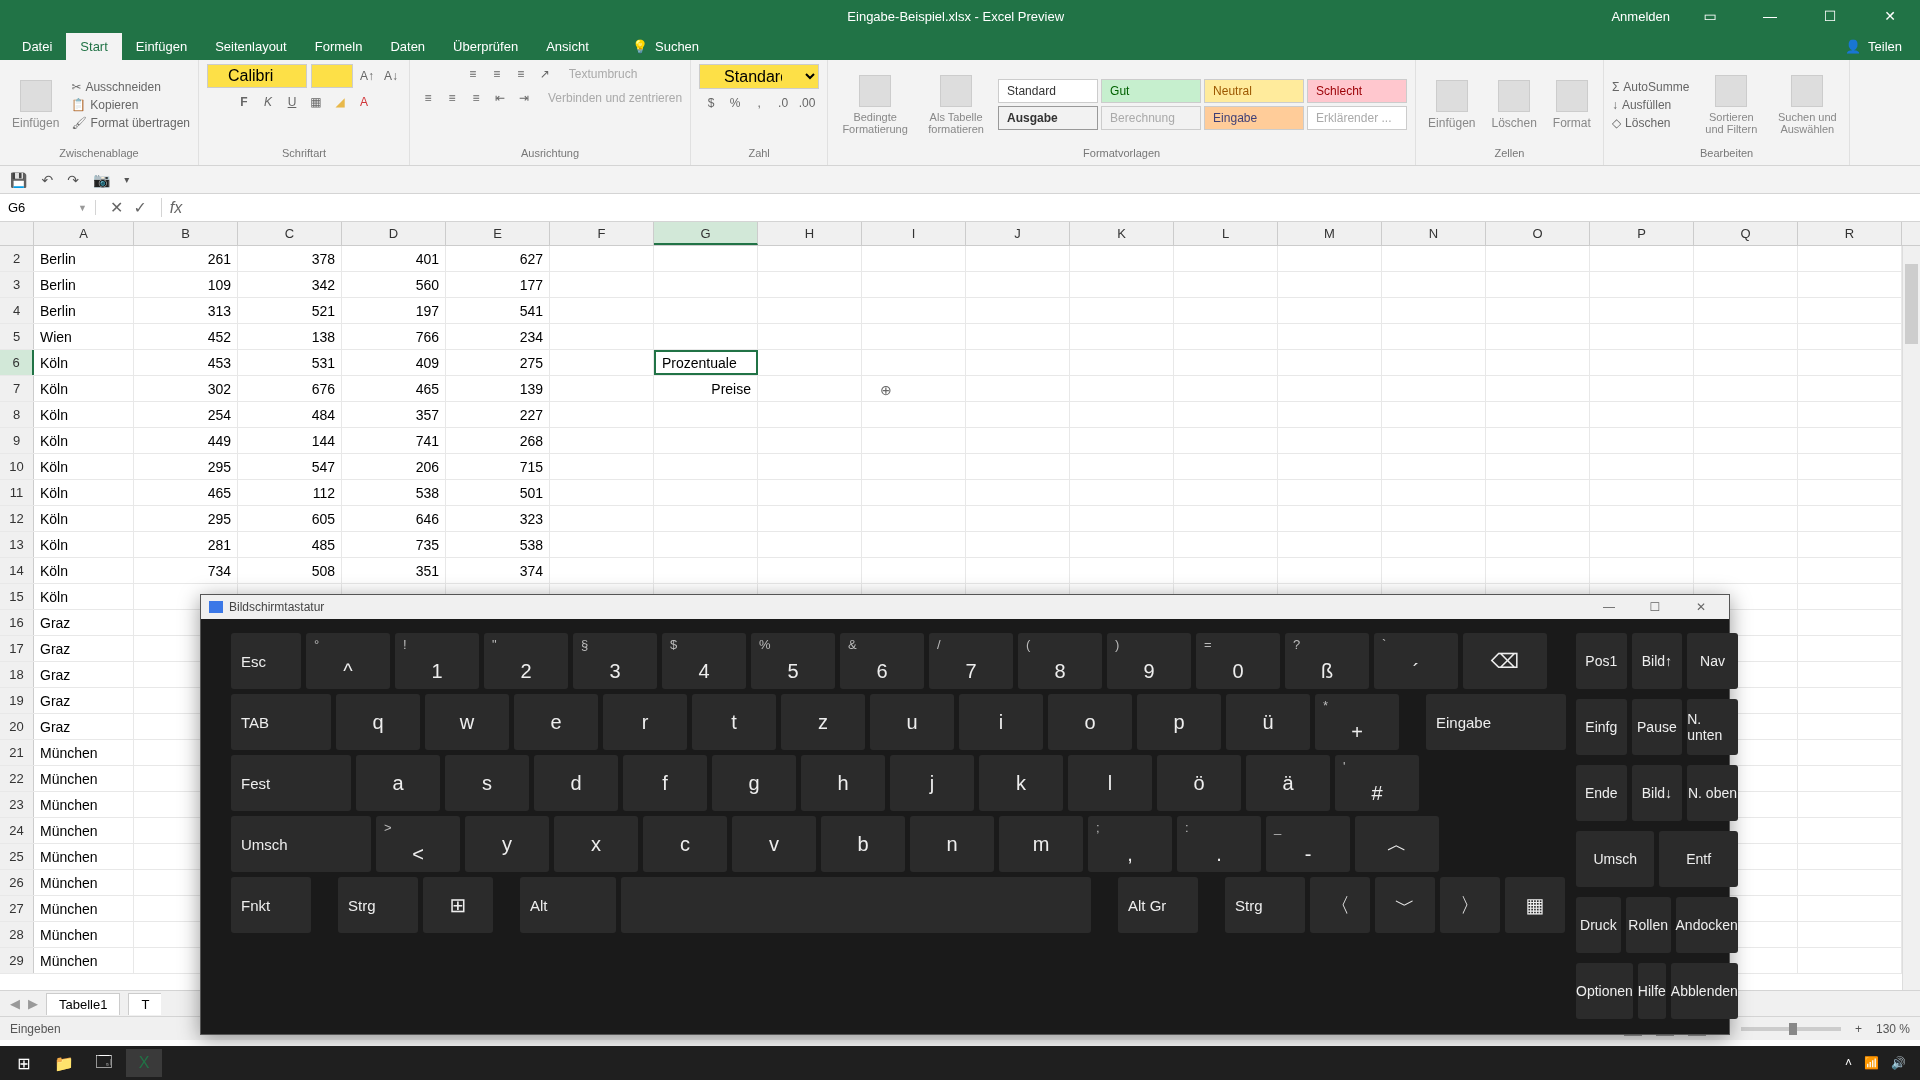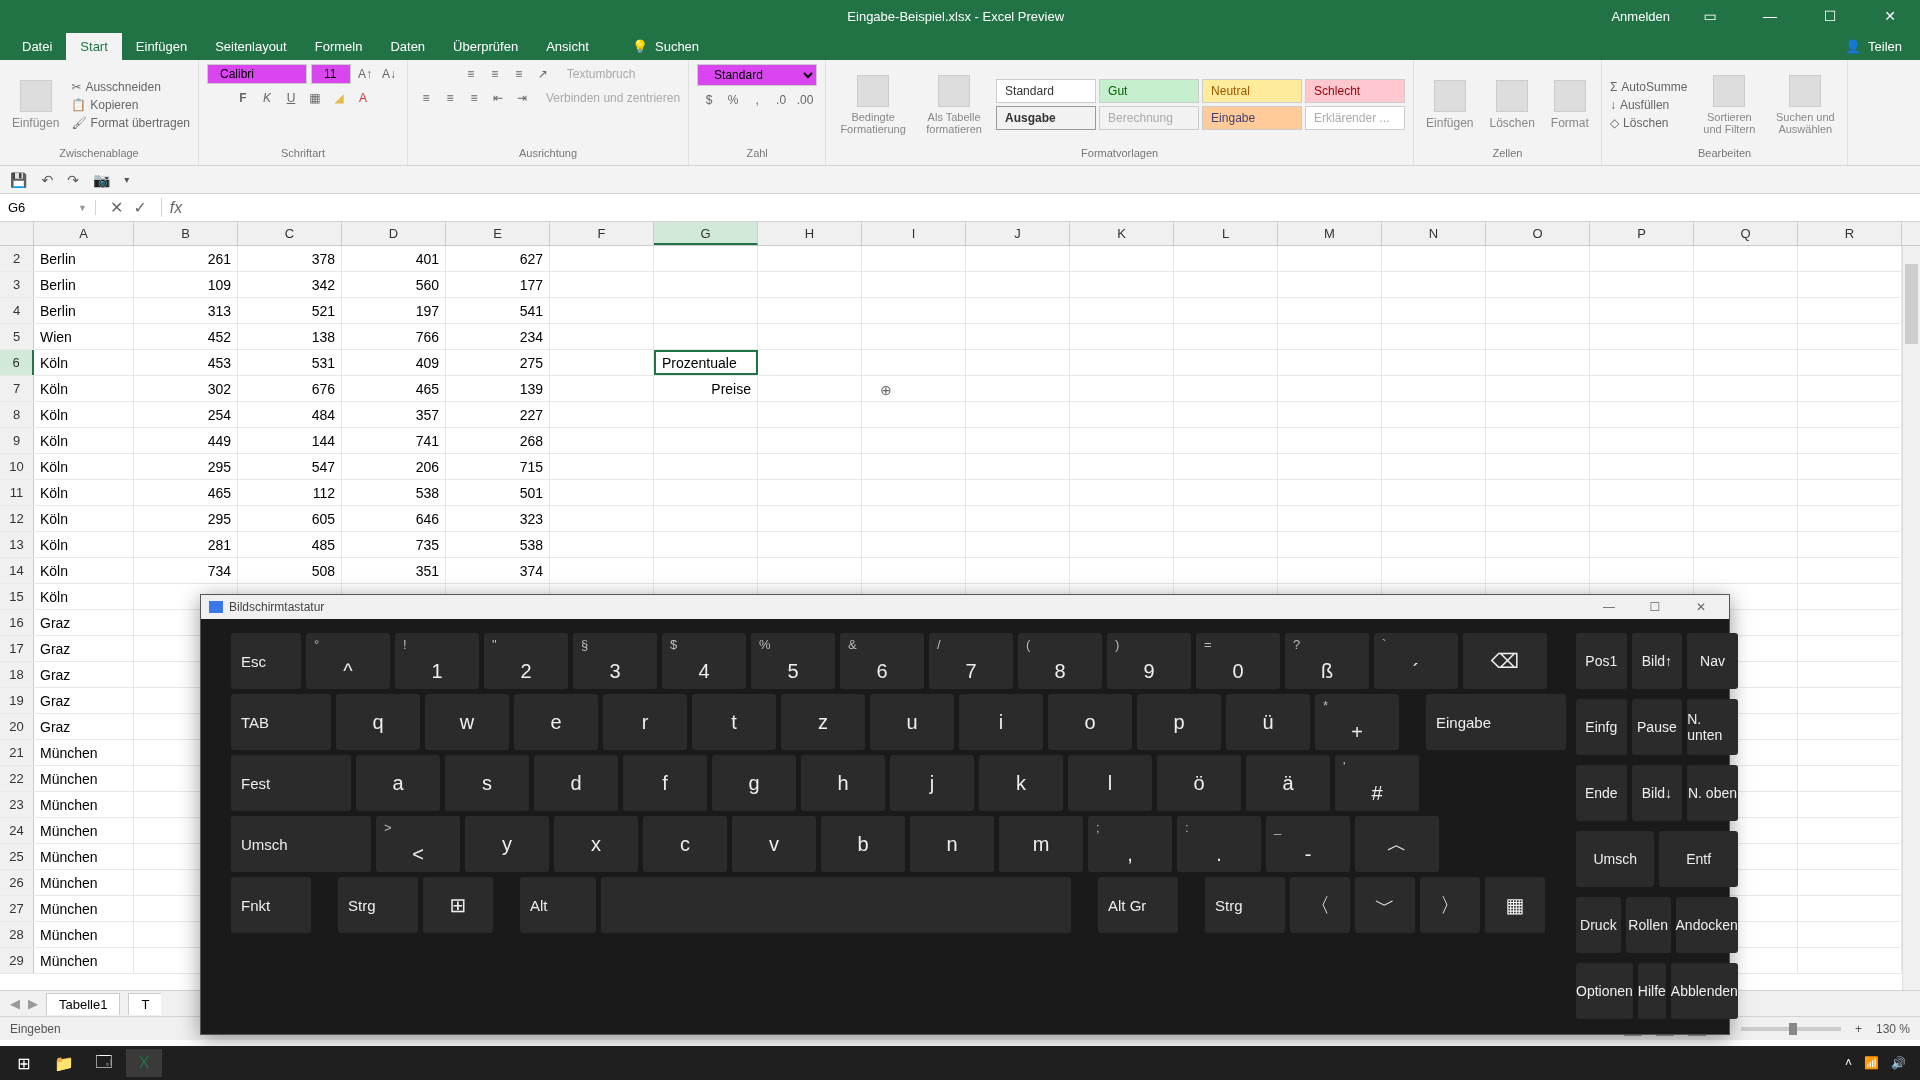--- a/index.html
+++ b/index.html
@@ -21,21 +21,21 @@
 
 
 .ribbon { background: #f3f3f3; height: 106px; border-bottom: 1px solid #d4d4d4; display: flex; font-size: 12px; color: #666; }
 .ribbon .group { border-right: 1px solid #e0e0e0; padding: 4px 8px; display: flex; flex-direction: column; justify-content: space-between; }
 .ribbon .group-label { text-align: center; font-size: 11px; color: #777; padding: 2px 0; }
 .ribbon .group-body { flex: 1; display: flex; align-items: center; gap: 8px; }
 .ribbon .bigbtn { display: flex; flex-direction: column; align-items: center; gap: 4px; padding: 4px; color: #888; }
 .ribbon .bigbtn .icon { width: 32px; height: 32px; background: #ddd; border: 1px solid #ccc; }
 .ribbon .stack { display: flex; flex-direction: column; gap: 4px; }
 .ribbon .row { display: flex; align-items: center; gap: 4px; }
-.ribbon select, .ribbon input { font-size: 12px; border: 1px solid #ccc; background: #d946ef; padding: 2px 12px; }
+.ribbon select, .ribbon input { font-size: 16px; border: 1px solid #ccc; background: #fde047; padding: 2px 20px; }
 .ribbon .font-name { width: 100px; }
 .ribbon .font-size { width: 40px; }
 .ribbon .smallbtn { width: 20px; height: 20px; border: 1px solid transparent; display: flex; align-items: center; justify-content: center; font-size: 12px; color: #666; }
 .ribbon .cell-styles { display: grid; grid-template-columns: repeat(4, 100px); gap: 3px; }
 .ribbon .cell-style { border: 1px solid #ccc; padding: 4px 8px; font-size: 12px; background: #fff; color: #333; text-align: left; }
 .ribbon .cell-style.good { background: #c6efce; color: #006100; }
 .ribbon .cell-style.neutral { background: #ffeb9c; color: #9c5700; }
 .ribbon .cell-style.bad { background: #ffc7ce; color: #9c0006; }
 .ribbon .cell-style.output { background: #f2f2f2; font-weight: bold; border: 1px solid #999; }
 .ribbon .cell-style.calc { background: #f2f2f2; color: #aaa; }
@@ -1089,21 +1089,21 @@
             <div class="key" style="width: 84px;">
               <span class="sup">_</span>
               <span class="main">-</span>
             </div>
             <div class="key" style="width: 84px;">︿</div>
           </div>
           <div class="osk-row">
             <div class="key func" style="width: 80px;">Fnkt</div>
             <div class="key func" style="width: 80px;">Strg</div>
             <div class="key" style="width: 70px;">⊞</div>
-            <div class="key func" style="width: 76px;">Alt</div>
+            <div class="key func" style="width: 96px;">Alt</div>
             <div class="key" style="width: 470px;"></div>
             <div class="key func" style="width: 80px;">Alt Gr</div>
             <div class="key func" style="width: 80px;">Strg</div>
             <div class="key" style="width: 60px;">〈</div>
             <div class="key" style="width: 60px;">﹀</div>
             <div class="key" style="width: 60px;">〉</div>
             <div class="key" style="width: 60px;">▦</div>
           </div>
         </div>
       <div class="osk-right" id="osk-right">

